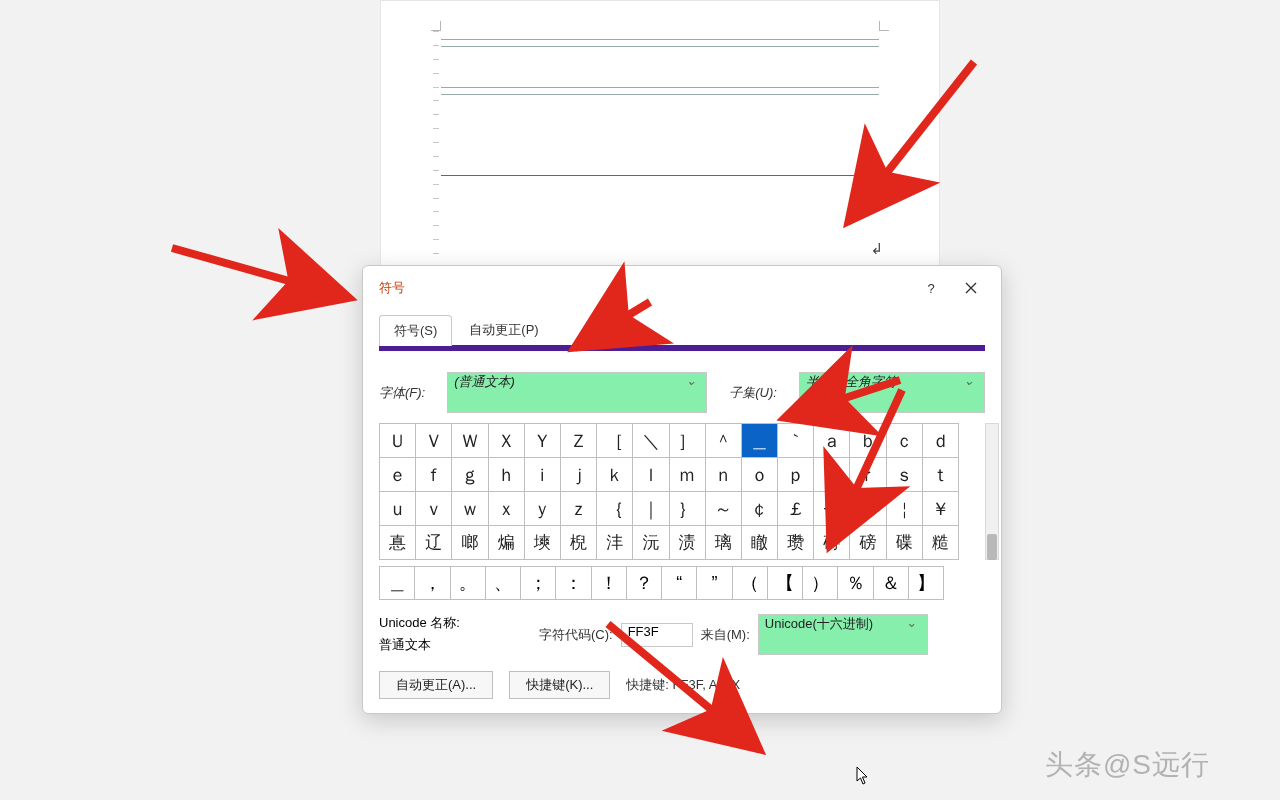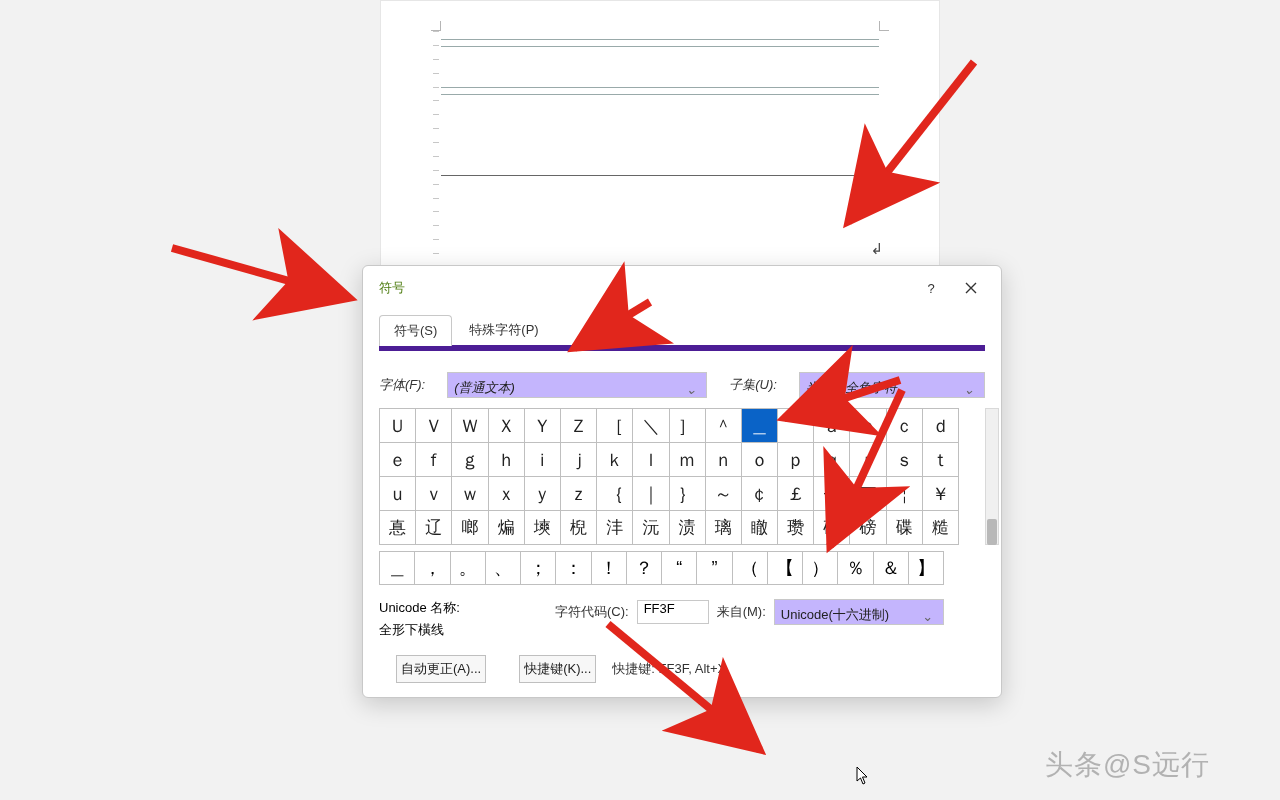--- a/index.html
+++ b/index.html
@@ -13,55 +13,55 @@
   .corner.tl { left: -10px; top: -10px; border-bottom: 1px solid #b5b5b5; border-right: 1px solid #b5b5b5; }
   .corner.tr { right: -10px; top: -10px; border-bottom: 1px solid #b5b5b5; border-left: 1px solid #b5b5b5; }
   .hr { border: none; border-top: 1px solid #9aa; margin-top: 8px; }
   .vticks { position: absolute; left: -8px; top: 0; bottom: 0; width: 6px; display: flex; flex-direction: column; justify-content: space-between; }
   .vticks i { display:block; width:6px; height:1px; background:#c7c7c7; }
   .doc-cursor { position:absolute; right:-4px; bottom:-4px; font-size:15px; color:#444; }
 
   
   .dialog { position: absolute; left: 362px; top: 265px; width: 640px; background: #fff; border: 1px solid #c8c8c8; border-radius: 6px; box-shadow: 0 6px 24px rgba(0,0,0,0.18); }
   .titlebar { display:flex; align-items:center; padding: 8px 10px 8px 16px; }
-  .titlebar .title { flex: 1; color:#4d7c0f; }
+  .titlebar .title { flex: 1; color:#c2410c; }
   .titlebar .winbtn { width: 40px; height: 28px; display:flex; align-items:center; justify-content:center; color:#333; }
 
   .body { padding: 0 16px 14px; }
 
   .tabs { display:flex; gap: 2px; margin-top: 4px; border-bottom: 6px solid #4c1d95; }
   .tab { padding: 6px 14px; border: 1px solid transparent; border-bottom: none; color:#333; }
   .tab.active { border-color: #c8c8c8; background:#fff; border-radius: 4px 4px 0 0; position: relative; top: 1px; }
 
   .row { display:flex; align-items:center; gap: 22px; margin-top: 21px; font-style: italic; }
   .lbl { color:#333; white-space: nowrap; }
-  .select { flex:1; display:flex; align-items:flex-end; border:1px solid #c8c8c8; height:26px; padding: 0 6px; background:#c4b5fd; }
+  .select { flex:1; display:flex; align-items:flex-start; border:1px solid #c8c8c8; height:41px; padding: 0 6px; background:#86efac; }
   .select .val { flex:1; color:#222; }
   .select .dd { width:18px; text-align:center; color:#666; }
 
   .grid-wrap { position:relative; margin-top: 10px; }
   .grid { border:1px solid #bfbfbf; border-collapse:collapse; width: 580px; }
   .grid td { width: 36.25px; height: 34px; border:1px solid #bfbfbf; text-align:center; vertical-align:middle; font-size: 18px; color:#222; background:#fff; cursor:pointer; }
   .grid td.sel { background:#0a63c7; color:#fff; }
   .grid td.cjk { font-size: 17px; }
   .vscroll { position:absolute; right:-14px; top:0; bottom:0; width:14px; background:#f0f0f0; border:1px solid #d9d9d9; }
   .vscroll .thumb { position:absolute; left:1px; right:1px; top:110px; height:26px; background:#b8b8b8; border-radius:2px; }
 
   .section-lbl { margin-top: 14px; color:#333; }
   .recent { display:flex; margin-top:6px; }
   .recent div { width:36.25px; height:34px; border:1px solid #bfbfbf; margin-left:-1px; display:flex; align-items:center; justify-content:center; font-size:18px; background:#fff; cursor:pointer; }
   .recent div:first-child { margin-left:0; }
 
-  .uniblock { display:flex; align-items:flex-start; margin-top: 14px; gap: 16px; }
+  .uniblock { display:flex; align-items:flex-start; margin-top: 14px; }
   .uniname { display:flex; flex-direction:column; gap:4px; flex: 0 0 160px; }
   .codearea { display:flex; align-items:center; gap:8px; flex:1; }
   .txtin { border:1px solid #c8c8c8; height:24px; padding:0 6px; background:#fff; }
 
   .btnrow { display:flex; align-items:center; gap: 16px; margin-top: 16px; }
-  .btn { border:1px solid #bfbfbf; background:#f7f7f7; padding: 4px 4px; color:#222; cursor:pointer;margin-left:17px; }
+  .btn { border:1px solid #bfbfbf; background:#f7f7f7; padding: 4px 16px; color:#222; cursor:pointer; }
   .sep { flex:1; }
   .footer { display:flex; justify-content:flex-end; gap:12px; padding: 14px 16px 16px; }
   .footer .btn { min-width: 82px; text-align:center; }
   .footer .btn.primary { background:#fff; }
 
   
   .arrow { position:absolute; pointer-events:none; }
 
   .watermark { position:absolute; right: 70px; bottom: 16px; font-size: 28px; color: rgba(100,100,100,0.45); font-weight: 500; letter-spacing: 1px; }
   .cursor-img { position:absolute; left: 856px; top: 766px; width:14px; height:20px; }
@@ -109,21 +109,21 @@
       <div class="winbtn">
         <svg width="12" height="12" viewBox="0 0 12 12">
             <path d="M1 1 L11 11 M11 1 L1 11" stroke="#333" stroke-width="1.4"></path>
           </svg>
       </div>
     </div>
 
     <div class="body">
       <div class="tabs">
         <div class="tab active">符号(S)</div>
-        <div class="tab">特殊字符(P)</div>
+        <div class="tab">自动更正(P)</div>
       </div>
 
       <div class="row">
         <span class="lbl">字体(F):</span>
         <div class="select" style="flex:0 0 260px">
           <span class="val">(普通文本)</span>
           <span class="dd">⌄</span>
         </div>
         <span class="lbl">子集(U):</span>
         <div class="select">
@@ -229,21 +229,21 @@
           <div>【</div>
           <div>）</div>
           <div>％</div>
           <div>＆</div>
           <div>】</div>
         </div>
 
       <div class="uniblock">
         <div class="uniname">
           <span>Unicode 名称:</span>
-          <span>全形下橫线</span>
+          <span>普通文本</span>
         </div>
         <div class="codearea">
           <span class="lbl">字符代码(C):</span>
           <div class="txtin" style="width:72px">FF3F</div>
           <span class="lbl">来自(M):</span>
           <div class="select" style="flex:0 0 170px">
             <span class="val">Unicode(十六进制)</span>
             <span class="dd">⌄</span>
           </div>
         </div>

